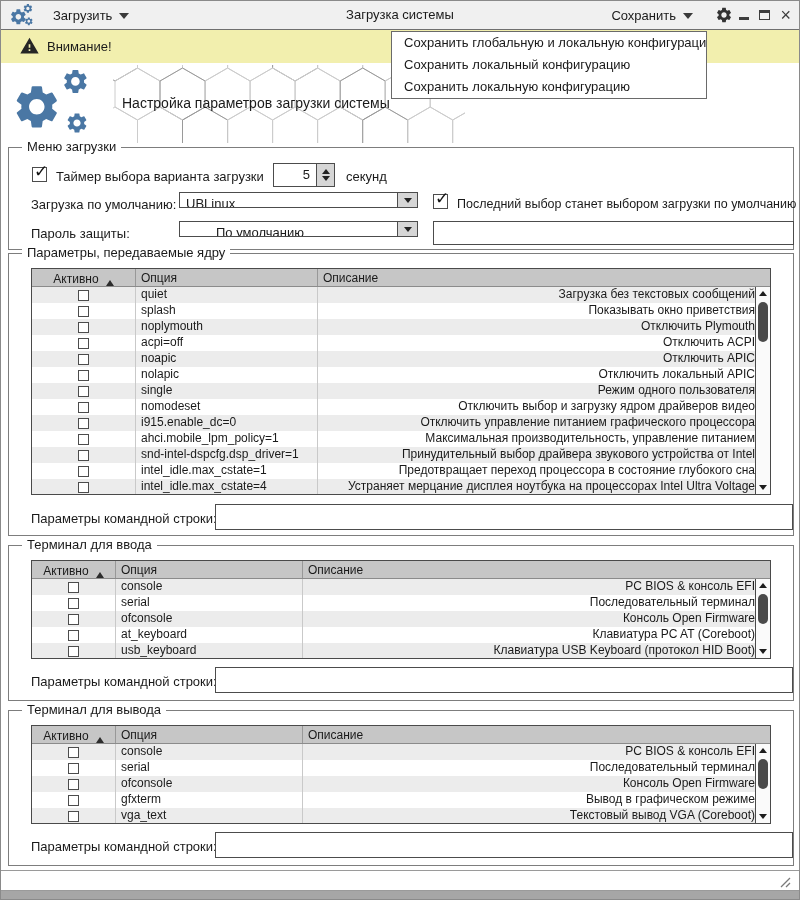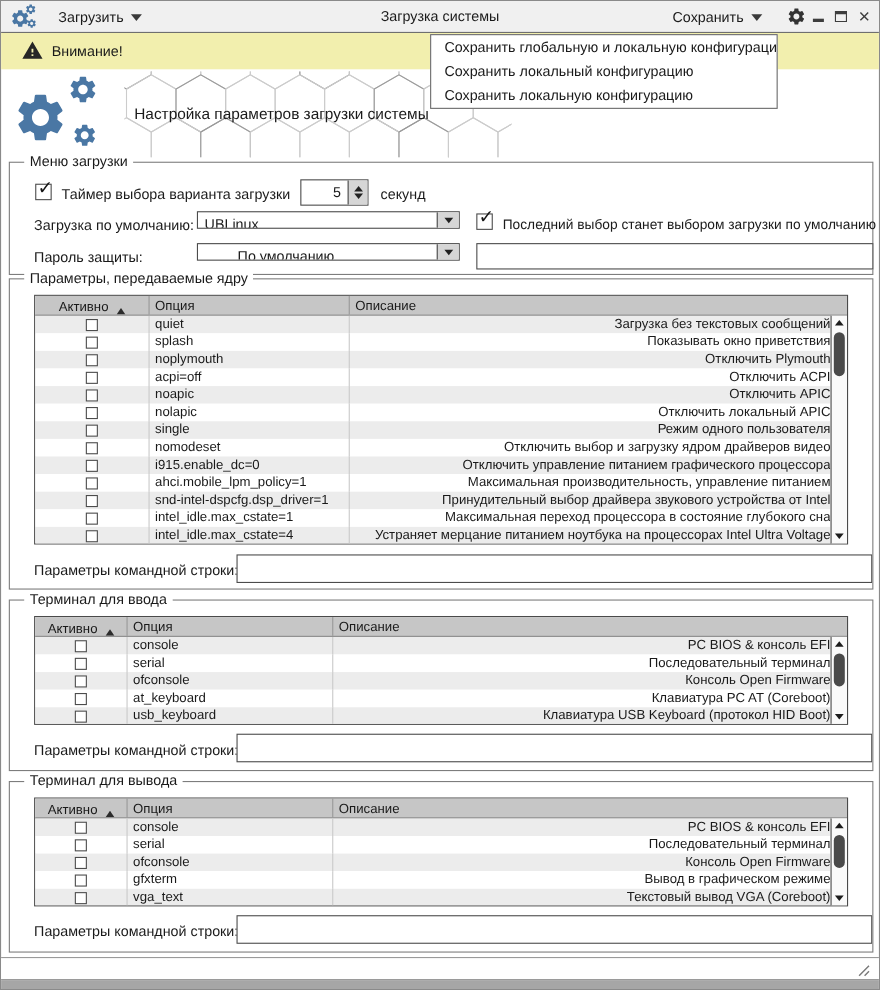--- a/index.html
+++ b/index.html
@@ -362,28 +362,28 @@
                 <span class="cbs"></span>
               </div>
               <div class="td c2">snd-intel-dspcfg.dsp_driver=1</div>
               <div class="td c3">Принудительный выбор драйвера звукового устройства от Intel</div>
             </div>
             <div class="tr">
               <div class="td c1">
                 <span class="cbs"></span>
               </div>
               <div class="td c2">intel_idle.max_cstate=1</div>
-              <div class="td c3">Максимальная переход процессора в состояние глубокого сна</div>
+              <div class="td c3">Предотвращает переход процессора в состояние глубокого сна</div>
             </div>
             <div class="tr">
               <div class="td c1">
                 <span class="cbs"></span>
               </div>
               <div class="td c2">intel_idle.max_cstate=4</div>
-              <div class="td c3">Устраняет мерцание питанием ноутбука на процессорах Intel Ultra Voltage</div>
+              <div class="td c3">Устраняет мерцание дисплея ноутбука на процессорах Intel Ultra Voltage</div>
             </div>
           </div>
         <div class="sbar">
           <span class="sb-btn">
               <span class="tri-up"></span>
             </span>
           <span class="sb-track">
               <span class="sb-thumb"></span>
             </span>
           <span class="sb-btn">

